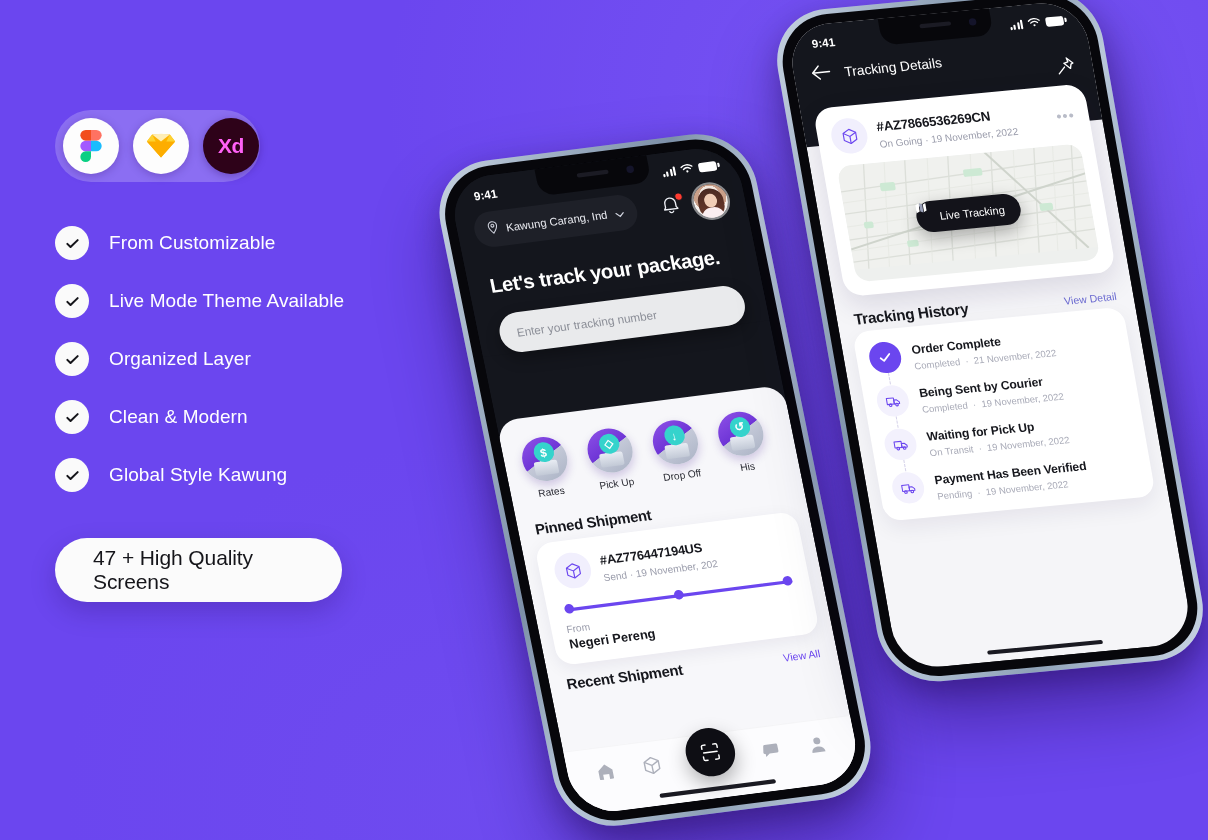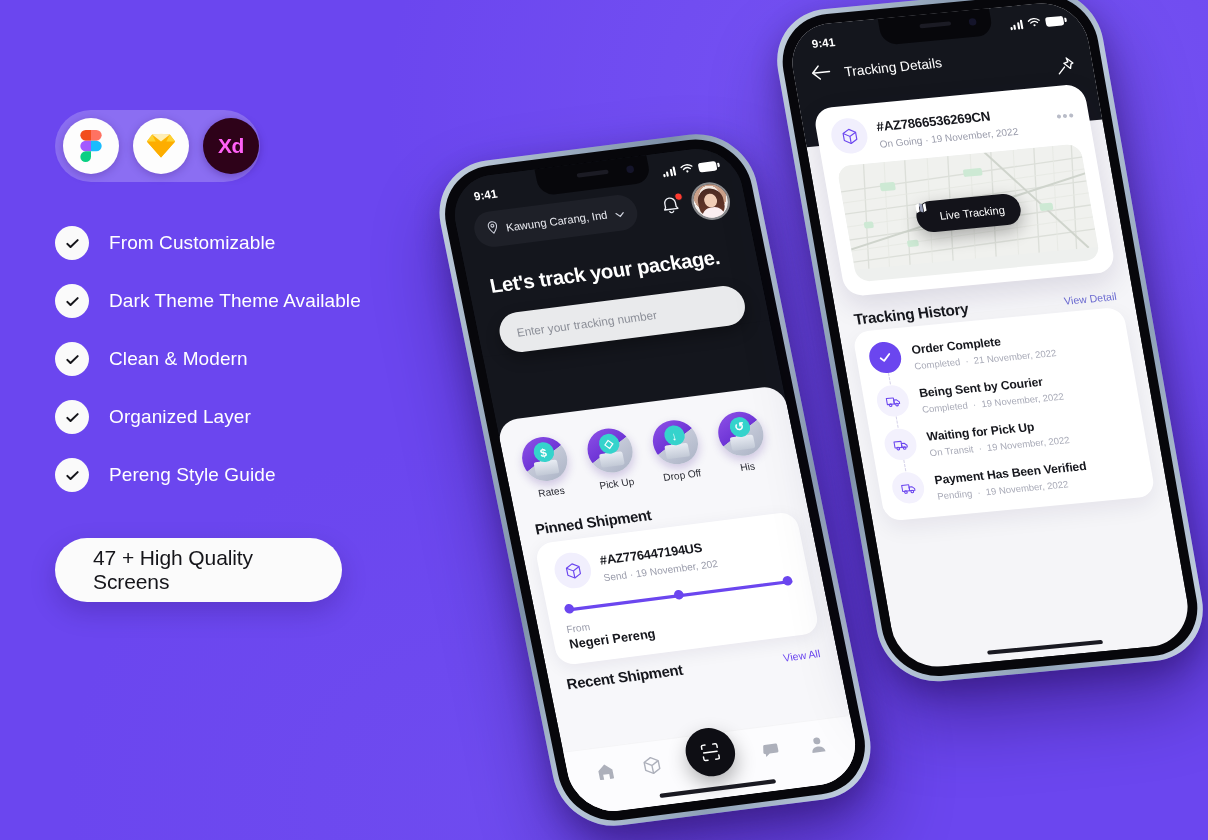--- a/index.html
+++ b/index.html
@@ -353,45 +353,45 @@
           </svg>
       </span>
       <span class="feature-label">From Customizable</span>
     </div>
     <div class="feature">
       <span class="check">
         <svg width="15" height="15" viewBox="0 0 16 16">
             <path d="M2.5 8.4l3.4 3.3L13.5 4.4" stroke="#15151a" stroke-width="2.2" fill="none" stroke-linecap="round" stroke-linejoin="round"></path>
           </svg>
       </span>
-      <span class="feature-label">Dark Theme Theme Available</span>
+      <span class="feature-label">Live Mode Theme Available</span>
+    </div>
+    <div class="feature">
+      <span class="check">
+        <svg width="15" height="15" viewBox="0 0 16 16">
+            <path d="M2.5 8.4l3.4 3.3L13.5 4.4" stroke="#15151a" stroke-width="2.2" fill="none" stroke-linecap="round" stroke-linejoin="round"></path>
+          </svg>
+      </span>
+      <span class="feature-label">Organized Layer</span>
     </div>
     <div class="feature">
       <span class="check">
         <svg width="15" height="15" viewBox="0 0 16 16">
             <path d="M2.5 8.4l3.4 3.3L13.5 4.4" stroke="#15151a" stroke-width="2.2" fill="none" stroke-linecap="round" stroke-linejoin="round"></path>
           </svg>
       </span>
       <span class="feature-label">Clean &amp; Modern</span>
     </div>
     <div class="feature">
       <span class="check">
         <svg width="15" height="15" viewBox="0 0 16 16">
             <path d="M2.5 8.4l3.4 3.3L13.5 4.4" stroke="#15151a" stroke-width="2.2" fill="none" stroke-linecap="round" stroke-linejoin="round"></path>
           </svg>
       </span>
-      <span class="feature-label">Organized Layer</span>
-    </div>
-    <div class="feature">
-      <span class="check">
-        <svg width="15" height="15" viewBox="0 0 16 16">
-            <path d="M2.5 8.4l3.4 3.3L13.5 4.4" stroke="#15151a" stroke-width="2.2" fill="none" stroke-linecap="round" stroke-linejoin="round"></path>
-          </svg>
-      </span>
-      <span class="feature-label">Pereng Style Guide</span>
+      <span class="feature-label">Global Style Kawung</span>
     </div>
   </div>
 
   <div class="cta">47 + High Quality Screens</div>
 </div>
 
 <div class="phone-stage">
 
   <div class="phone" id="phone-left">
     <div class="phone-inner">

